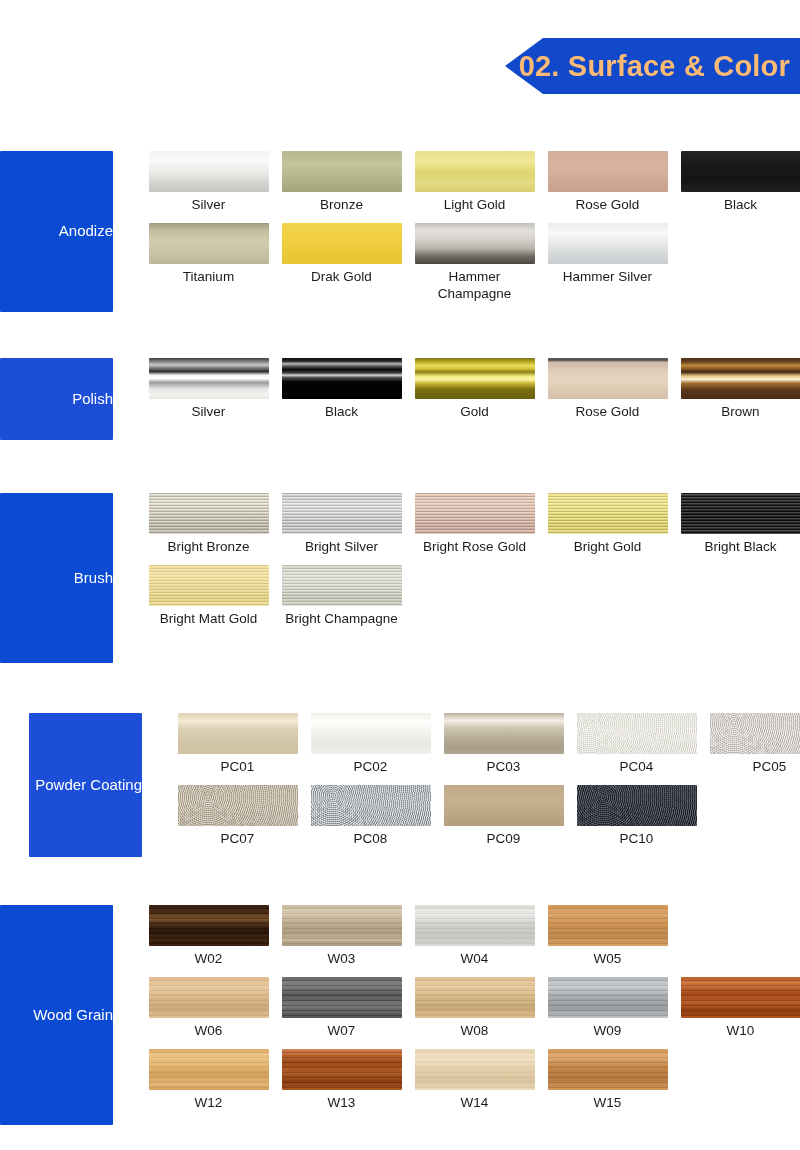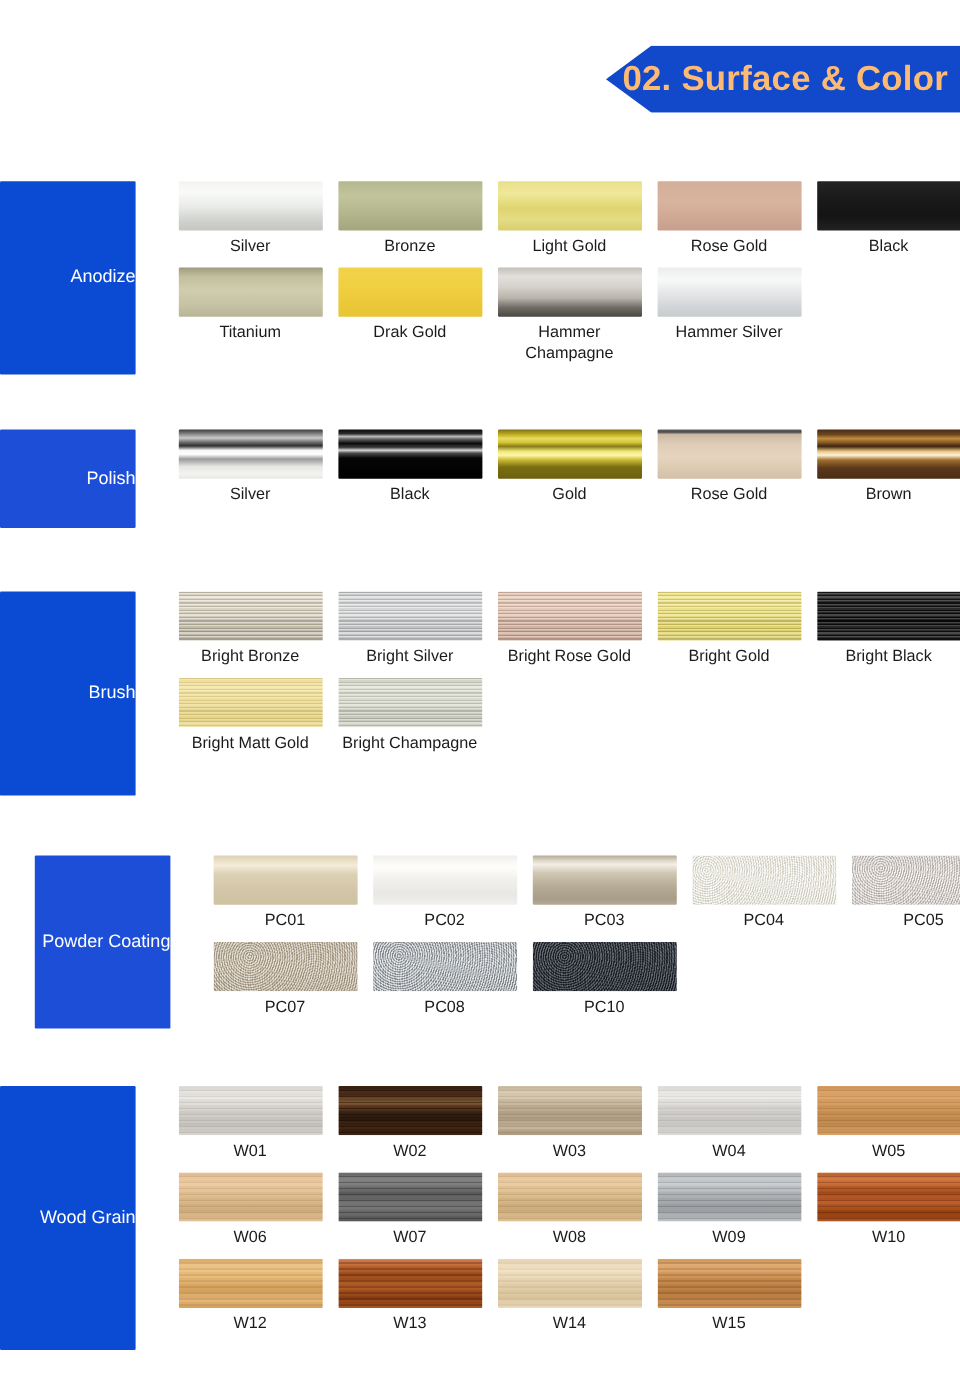--- a/index.html
+++ b/index.html
@@ -401,37 +401,37 @@
       <div class="swatch-row">
         <div class="swatch-cell">
           <div class="swatch-box t-pc07"></div>
           <div class="swatch-label">PC07</div>
         </div>
         <div class="swatch-cell">
           <div class="swatch-box t-pc08"></div>
           <div class="swatch-label">PC08</div>
         </div>
         <div class="swatch-cell">
+          <div class="swatch-box t-pc09"></div>
+          <div class="swatch-label">PC09</div>
+        </div>
+        <div class="swatch-cell">
           <div class="swatch-box t-pc10"></div>
           <div class="swatch-label">PC10</div>
         </div>
       </div>
     </div>
   </div>
 <div class="section" id="sec-wood">
     <div class="cat-label blue">
       <span>Wood Grain</span>
     </div>
     <div class="swatch-area">
       <div class="swatch-row">
         <div class="swatch-cell">
-          <div class="swatch-box t-w01 wood"></div>
-          <div class="swatch-label">W01</div>
-        </div>
-        <div class="swatch-cell">
           <div class="swatch-box t-w02 wood"></div>
           <div class="swatch-label">W02</div>
         </div>
         <div class="swatch-cell">
           <div class="swatch-box t-w03 wood"></div>
           <div class="swatch-label">W03</div>
         </div>
         <div class="swatch-cell">
           <div class="swatch-box t-w04 wood"></div>
           <div class="swatch-label">W04</div>

